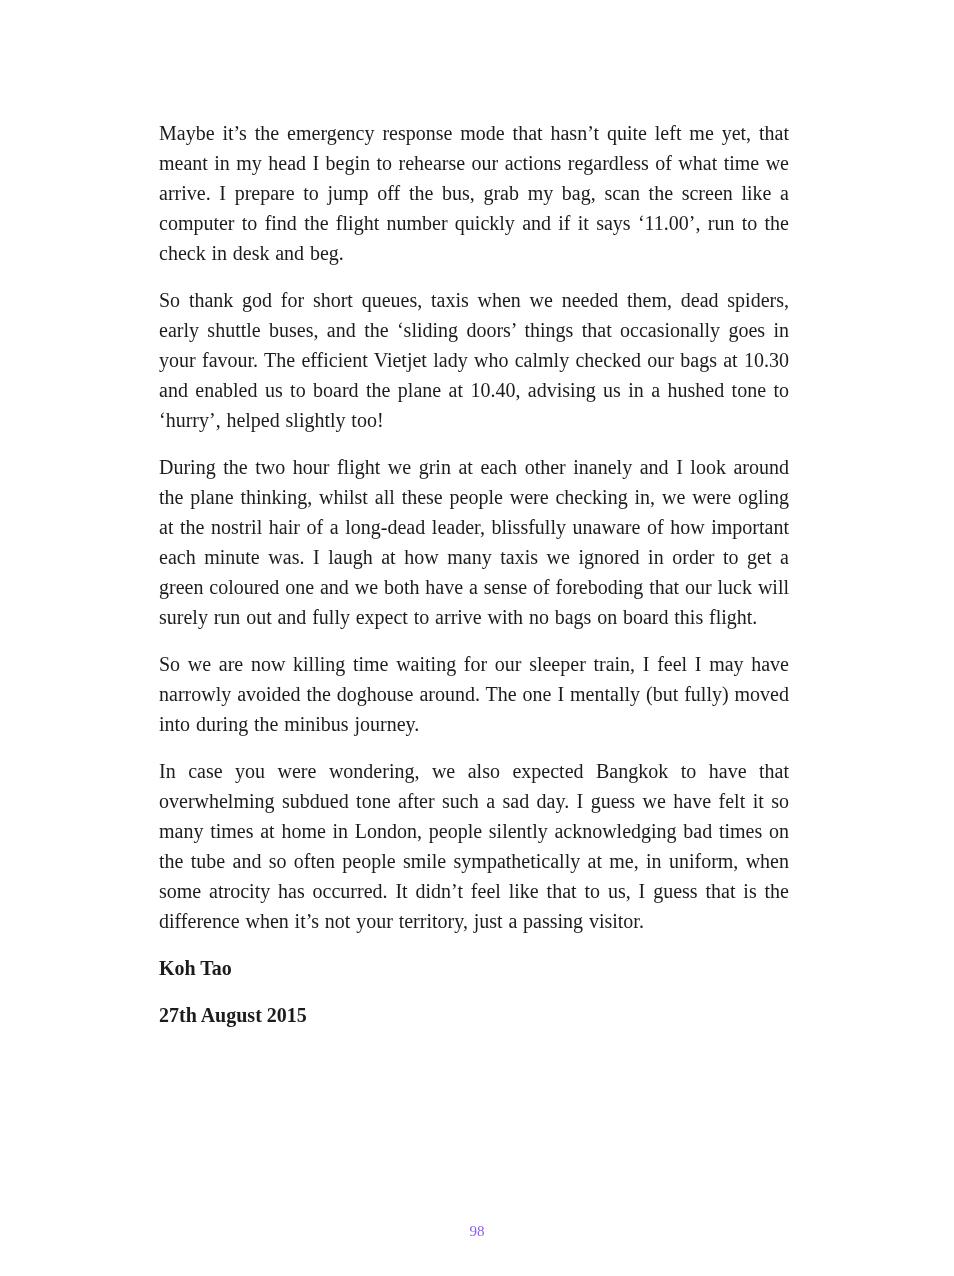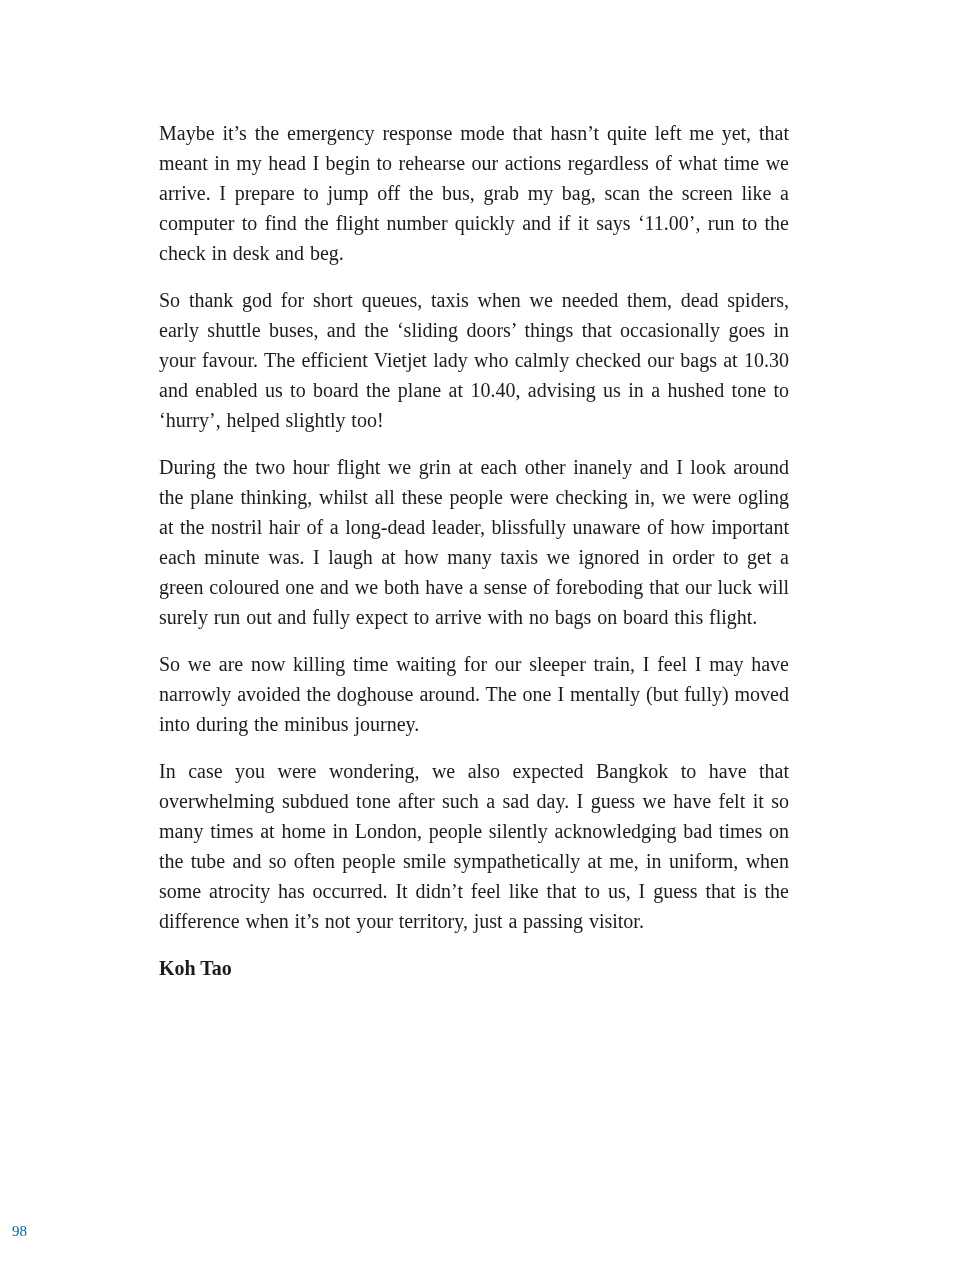--- a/index.html
+++ b/index.html
@@ -35,34 +35,35 @@
   }
   .heading-para {
     font-size: 20px;
     line-height: 30px;
     font-weight: bold;
     text-align: left;
     margin: 5px 0 17px 0;
   }
   .page-number {
     position: absolute;
-    left: 12px;
+    left: 0;
     right: 0;
     bottom: 36px;
-    text-align: left;
+    text-align: center;
     font-size: 15px;
-    color: #0369a1;
+    color: #8b5cf6;
   }
 </style>
 </head>
 <body>
 
 <div class="page">
   <div class="content">
     <p class="body-para">Maybe it’s the emergency response mode that hasn’t quite left me yet, that meant in my head I begin to rehearse our actions regardless of what time we arrive. I prepare to jump off the bus, grab my bag, scan the screen like a computer to find the flight number quickly and if it says ‘11.00’, run to the check in desk and beg.</p>
     <p class="body-para">So thank god for short queues, taxis when we needed them, dead spiders, early shuttle buses, and the ‘sliding doors’ things that occasionally goes in your favour. The efficient Vietjet lady who calmly checked our bags at 10.30 and enabled us to board the plane at 10.40, advising us in a hushed tone to ‘hurry’, helped slightly too!</p>
     <p class="body-para">During the two hour flight we grin at each other inanely and I look around the plane thinking, whilst all these people were checking in, we were ogling at the nostril hair of a long-dead leader, blissfully unaware of how important each minute was. I laugh at how many taxis we ignored in order to get a green coloured one and we both have a sense of foreboding that our luck will surely run out and fully expect to arrive with no bags on board this flight.</p>
     <p class="body-para">So we are now killing time waiting for our sleeper train, I feel I may have narrowly avoided the doghouse around. The one I mentally (but fully) moved into during the minibus journey.</p>
     <p class="body-para">In case you were wondering, we also expected Bangkok to have that overwhelming subdued tone after such a sad day. I guess we have felt it so many times at home in London, people silently acknowledging bad times on the tube and so often people smile sympathetically at me, in uniform, when some atrocity has occurred. It didn’t feel like that to us, I guess that is the difference when it’s not your territory, just a passing visitor.</p>
     <p class="heading-para">Koh Tao</p>
+    <p class="heading-para">27th August 2015</p>
   </div>
   <div class="page-number">98</div>
 </div>
 
 </body></html>

